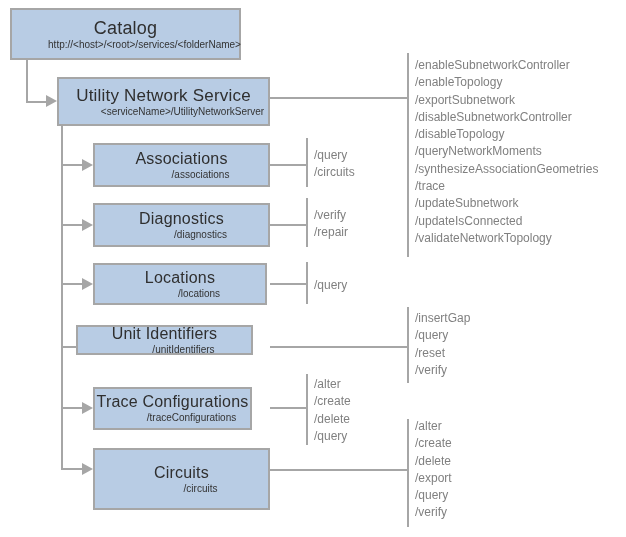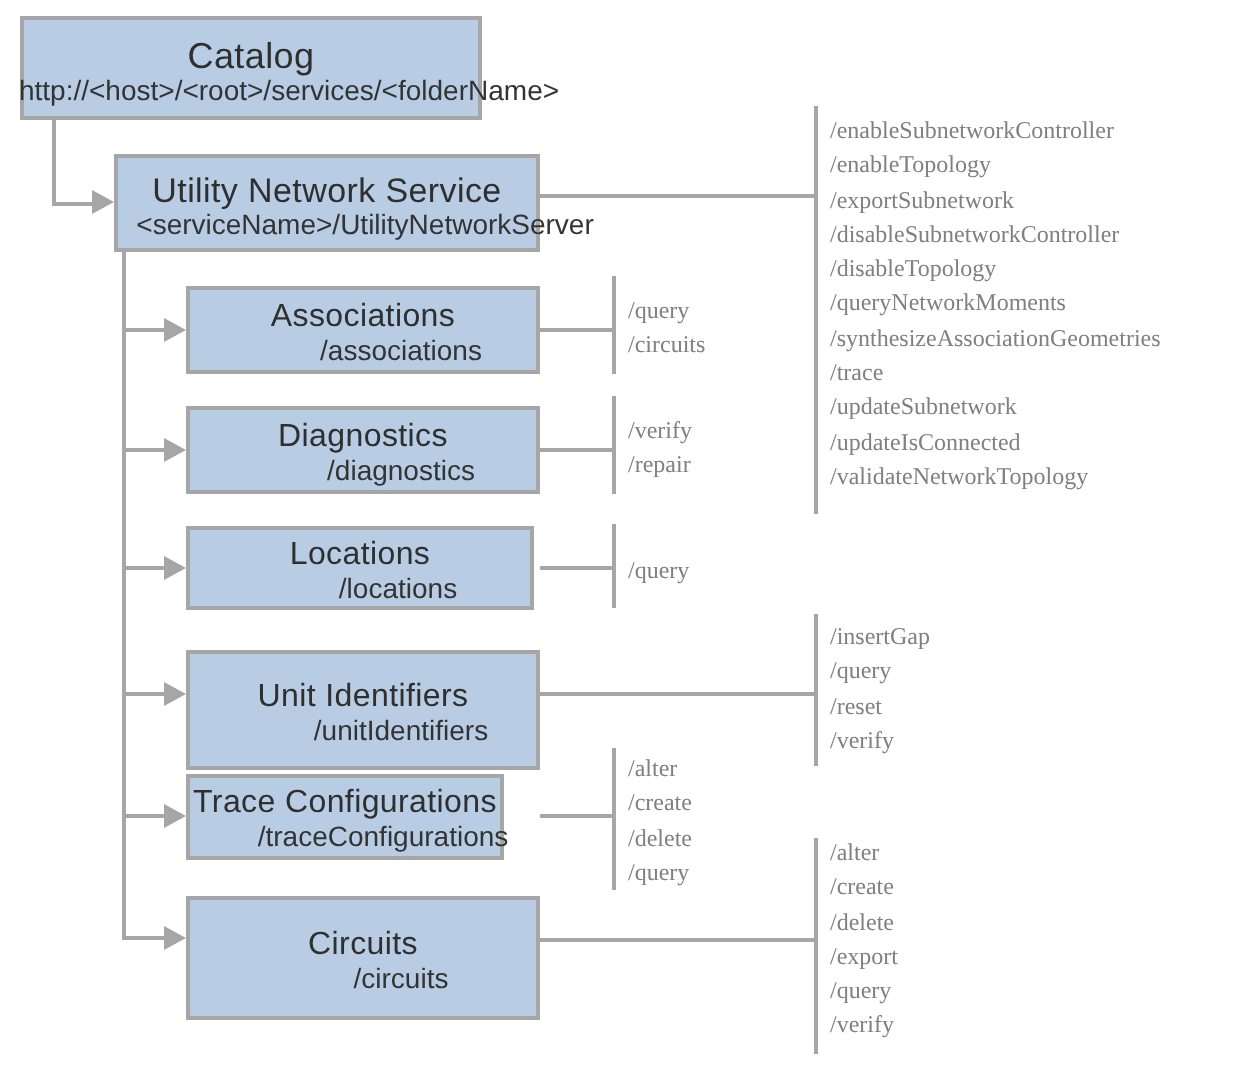--- a/index.html
+++ b/index.html
@@ -7,33 +7,33 @@
     position:relative;width:626px;height:537px;background:#ffffff;overflow:hidden;
     font-family:"Liberation Sans","DejaVu Sans",sans-serif;
   }
   .node{
     position:absolute;box-sizing:border-box;
     background:#b8cce4;border:2px solid #a6a6a6;
     display:flex;flex-direction:column;align-items:center;justify-content:center;
     text-align:center;
   }
   .node .title{color:#2f2f2f;font-size:16px;line-height:18px;letter-spacing:.2px;}
-  .node .subtitle{color:#333333;font-size:14px;line-height:12px;margin-top:1px;margin-left:38px;}
+  .node .subtitle{color:#333333;font-size:10px;line-height:12px;margin-top:1px;margin-left:38px;}
   .node.catalog .title{font-size:18px;line-height:20px;}
   .node.service .title{font-size:17px;line-height:19px;}
   .line{position:absolute;background:#a6a6a6;}
   .line.h{height:2px;}
   .line.v{width:2px;}
   .arrow{
     position:absolute;width:0;height:0;
     border-top:6px solid transparent;border-bottom:6px solid transparent;
     border-left:11px solid #a6a6a6;
   }
   .ops{position:absolute;color:#808080;font-size:12px;line-height:17.3px;white-space:nowrap;}
-  .op{display:block;font-family:Liberation Serif, serif;}
+  .op{display:block;}
 </style>
 </head>
 <body>
 
 <div class="canvas">
 
   <div class="line v" style="left:26px;top:60px;height:43px"></div>
   <div class="line h" style="left:26px;top:101px;width:21px"></div>
   <div class="arrow" style="left:46px;top:95px"></div>
 
@@ -96,21 +96,21 @@
   <div class="node" style="left:93px;top:203px;width:177px;height:44px">
     <span class="title">Diagnostics</span>
     <span class="subtitle">/diagnostics</span>
   </div>
 
   <div class="node" style="left:93px;top:263px;width:174px;height:42px">
     <span class="title">Locations</span>
     <span class="subtitle">/locations</span>
   </div>
 
-  <div class="node" style="left:93px;top:325px;width:177px;height:60px">
+  <div class="node" style="left:76px;top:325px;width:177px;height:30px">
     <span class="title">Unit Identifiers</span>
     <span class="subtitle">/unitIdentifiers</span>
   </div>
 
   <div class="node" style="left:93px;top:387px;width:159px;height:43px">
     <span class="title">Trace Configurations</span>
     <span class="subtitle">/traceConfigurations</span>
   </div>
 
   <div class="node" style="left:93px;top:448px;width:177px;height:62px">

